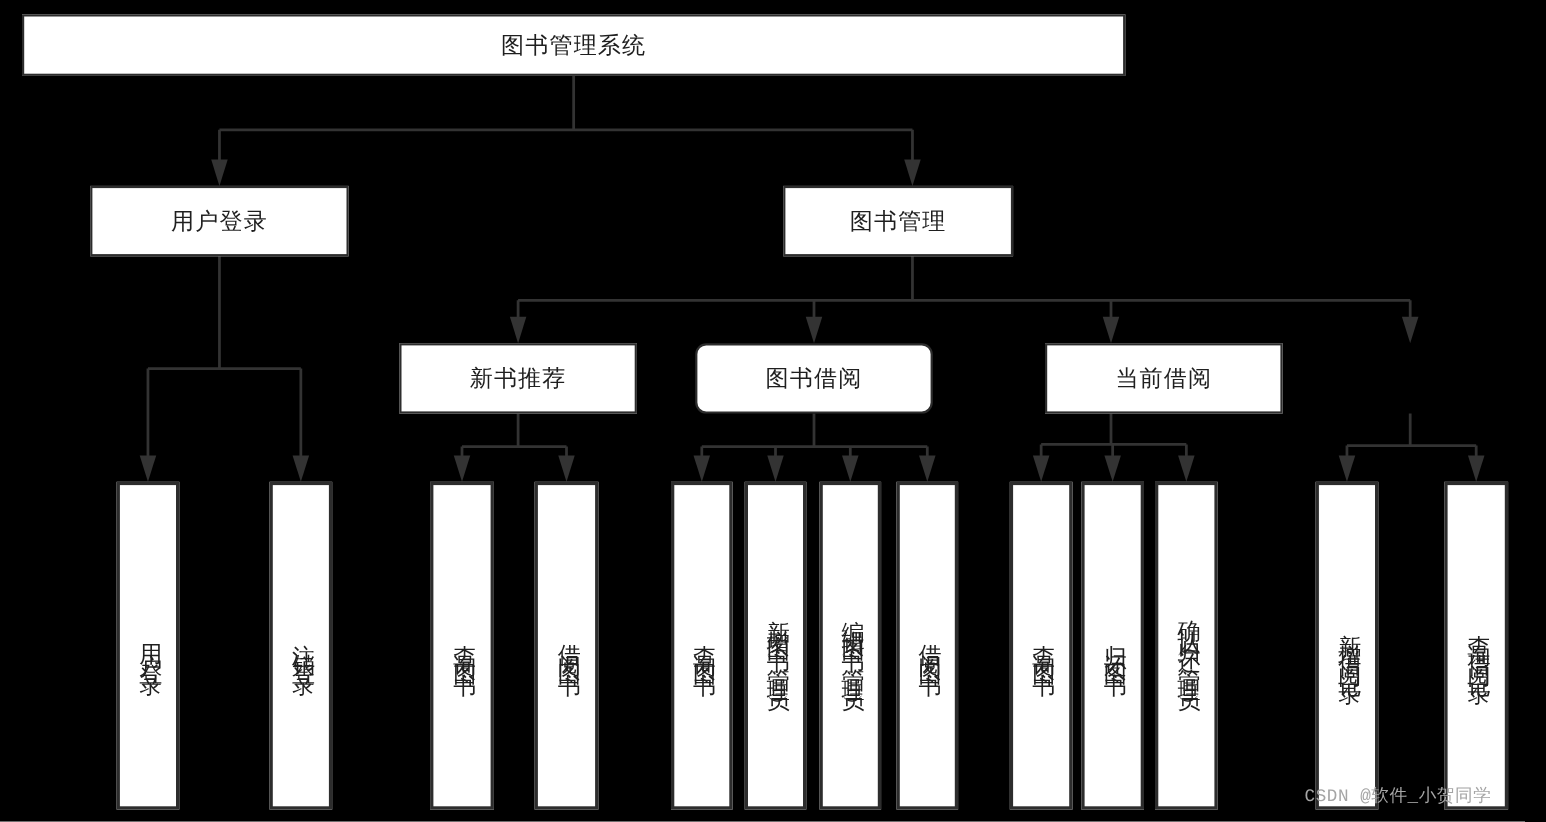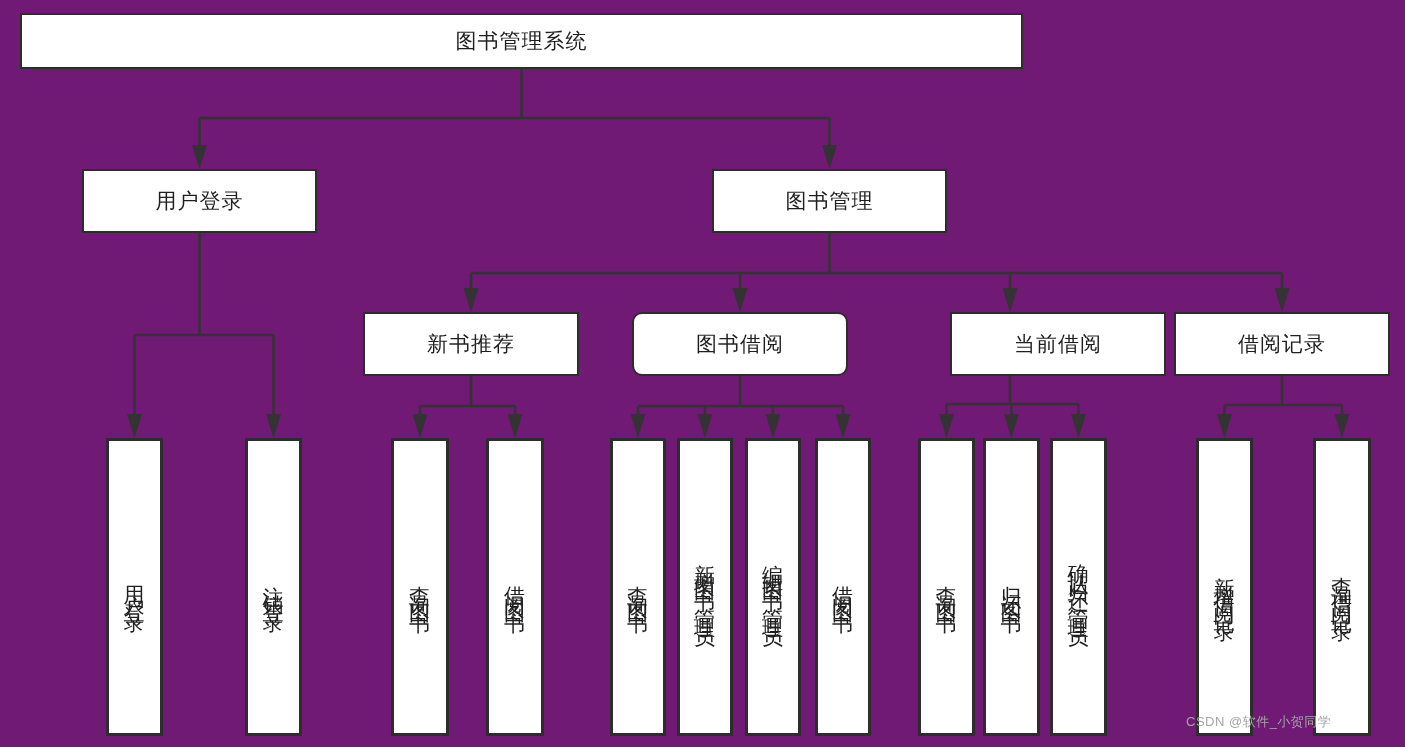--- a/index.html
+++ b/index.html
@@ -1,21 +1,21 @@
 <!DOCTYPE html>
 <html><head>
 <meta charset="utf-8">
 <style>
   html, body { margin: 0; padding: 0; background: #ffffff; }
   .stage {
     position: relative;
     width: 1405px;
     height: 747px;
-    background: #701a75;
-    font-family: Liberation Sans, sans-serif;
+    background: #000000;
+    font-family: Liberation Mono, monospace;
     overflow: hidden;
   }
   .connector-layer {
     position: absolute;
     left: 0; top: 0;
     width: 1405px; height: 747px;
   }
   .connector-layer path {
     fill: none;
     stroke: #333333;
@@ -46,21 +46,21 @@
   .vtext {
     writing-mode: vertical-rl;
     font-size: 21px;
     letter-spacing: 9px;
     line-height: 1;
   }
   .watermark {
     position: absolute;
     left: 1186px;
     top: 713px;
-    font-size: 13px;
+    font-size: 16px;
     color: #a5a5a5;
     white-space: nowrap;
     letter-spacing: 0.5px;
     z-index: 5;
   }
 </style>
 </head>
 <body>
 
 <div class="stage">
@@ -108,35 +108,32 @@
     </g>
   </svg>
 
   <div class="box hbox" style="left:20px; top:13px; width:1003px; height:56px;">
     <span>图书管理系统</span>
   </div>
 
   <div class="box hbox" style="left:82px; top:169px; width:235px; height:64px;">
     <span>用户登录</span>
   </div>
-  <div class="box hbox" style="left:712px; top:169px; width:235px; height:64px;">
+  <div class="box hbox" style="left:712px; top:169px; width:209px; height:64px;">
     <span>图书管理</span>
   </div>
 
   <div class="box hbox" style="left:363px; top:312px; width:216px; height:64px;">
     <span>新书推荐</span>
   </div>
   <div class="box hbox" style="left:632px; top:312px; width:216px; height:64px;border-radius:10px;">
     <span>图书借阅</span>
   </div>
   <div class="box hbox" style="left:902px; top:312px; width:216px; height:64px;margin-left:48px;">
     <span>当前借阅</span>
-  </div>
-  <div class="box hbox" style="left:1174px; top:312px; width:216px; height:64px;">
-    <span>借阅记录</span>
   </div>
 
   <div class="box vbox" style="left:106px; top:438px; width:57px; height:298px;">
     <span class="vtext">用户登录</span>
   </div>
   <div class="box vbox" style="left:245px; top:438px; width:57px; height:298px;">
     <span class="vtext">注销登录</span>
   </div>
 
   <div class="box vbox" style="left:391px; top:438px; width:58px; height:298px;">

